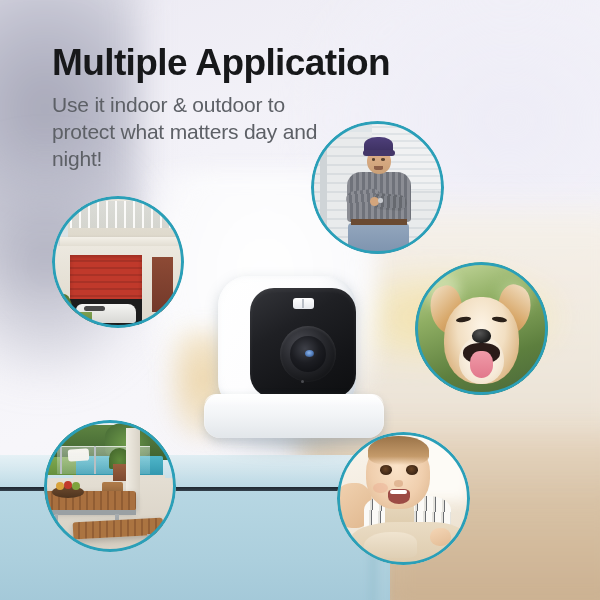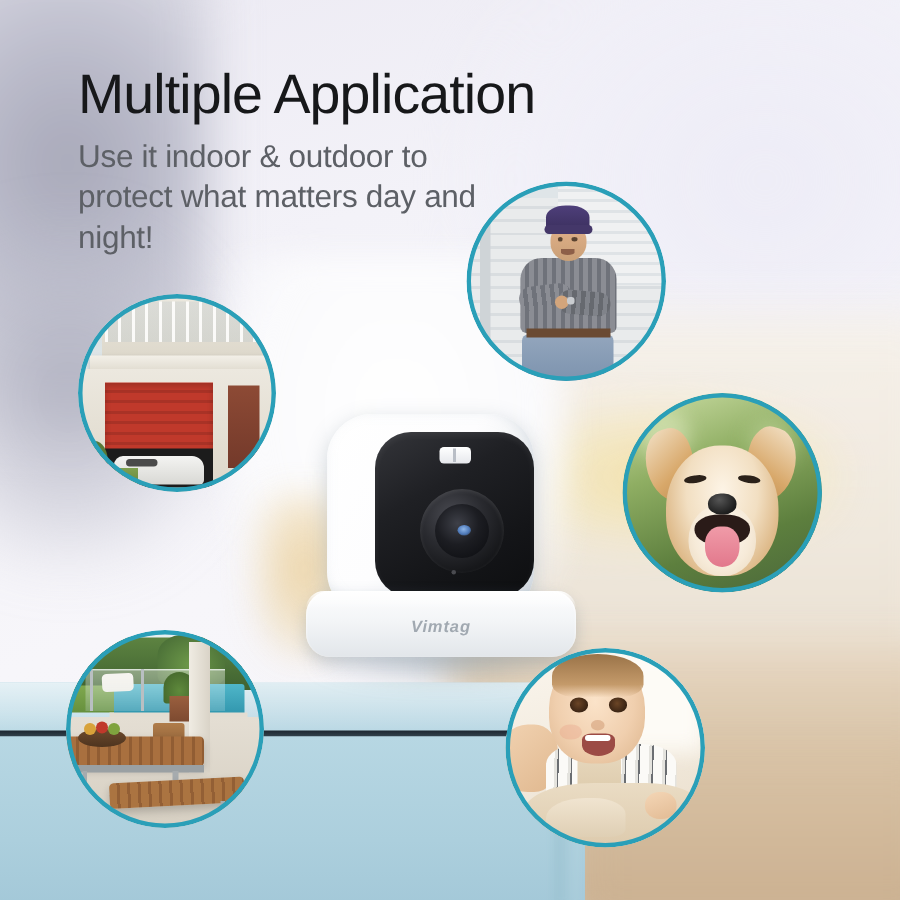--- a/index.html
+++ b/index.html
@@ -97,21 +97,21 @@
   
   .cam-shadow{
     position:absolute;left:206px;top:428px;width:180px;height:30px;
     background:radial-gradient(ellipse at 50% 50%, rgba(120,140,150,.40) 0%, rgba(150,170,180,0) 72%);
     filter:blur(6px);
   }
 
   
   .headline{
     position:absolute;left:52px;top:44px;
-    font-size:37px;font-weight:normal;color:#17181a;
+    font-size:37px;font-weight:bold;color:#17181a;
     letter-spacing:-0.6px;line-height:1;
     white-space:nowrap;
     text-align:center;
   }
   .subhead{
     position:absolute;left:52px;top:92px;width:300px;
     font-size:21px;color:#5d6066;line-height:1.28;
     letter-spacing:-0.2px;
   }
 
@@ -360,21 +360,20 @@
       <div class="cam-led"></div>
       <div class="cam-lens-ring">
         <div class="cam-lens">
           <div class="cam-glint"></div>
         </div>
       </div>
       <div class="cam-mic"></div>
     </div>
     <div class="cam-base"></div>
     <div class="cam-base-lip"></div>
-    <div class="cam-logo">Vimtag</div>
   </div>
 
   <div class="bubble" style="left:52px;top:196px;width:132px;height:132px;">
     <div class="photo">
       <div class="g-sky"></div>
       <div class="g-balcony"></div>
       <div class="g-railing"></div>
       <div class="g-slab"></div>
       <div class="g-wall"></div>
       <div class="g-door"></div>

